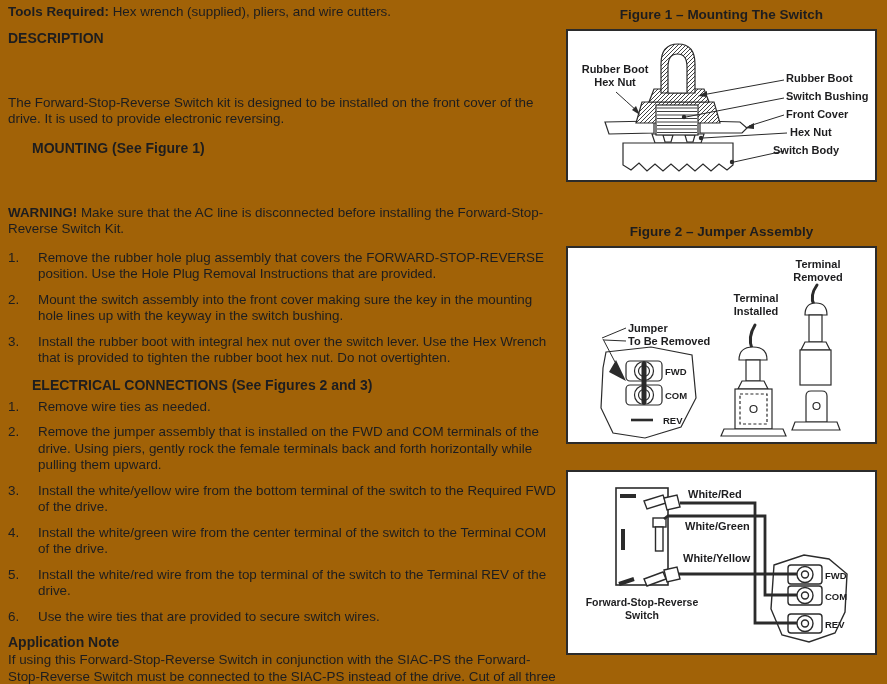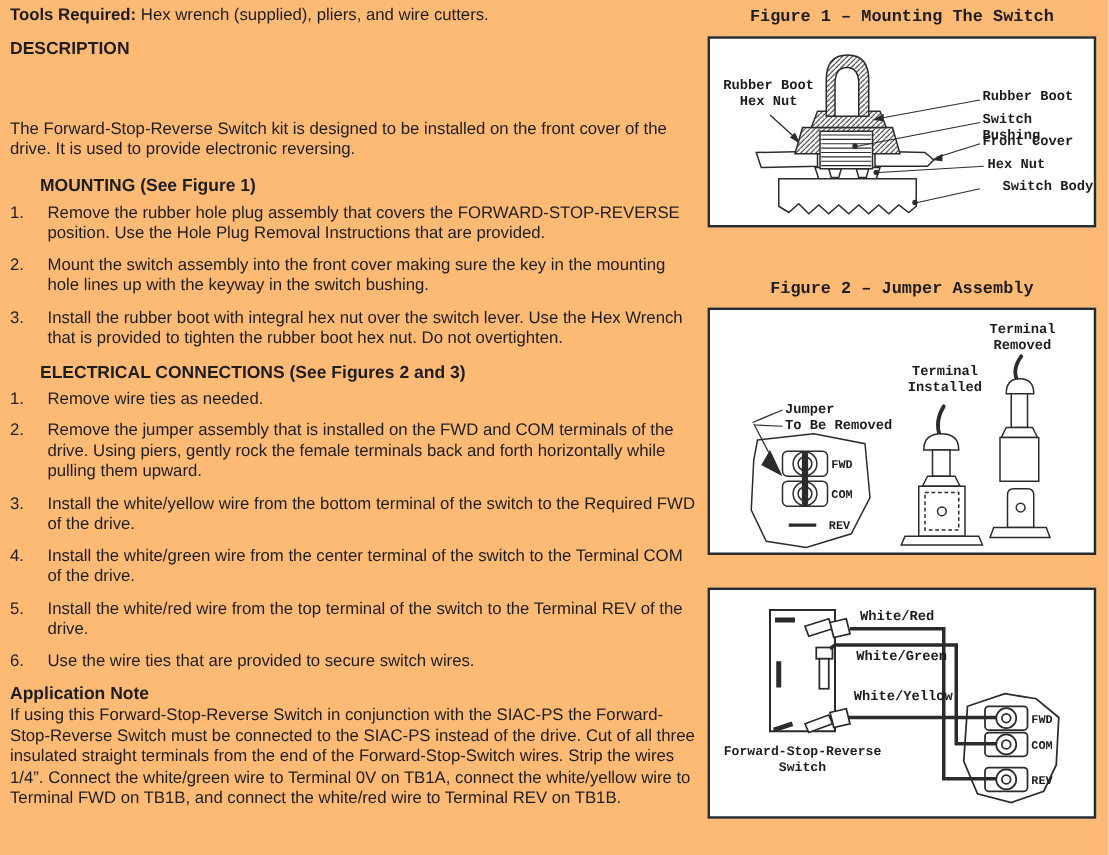--- a/index.html
+++ b/index.html
@@ -1,32 +1,32 @@
 <!DOCTYPE html>
 <html><head>
 <meta charset="utf-8">
 <style>
   html,body { margin:0; padding:0; background:#ffffff; }
   .page {
-    position:relative; width:887px; height:684px; background:#fdba74;
+    position:relative; width:887px; height:684px; background:#a16207;
     font-family:"Liberation Sans", sans-serif; color:#1d1d1f; overflow:hidden;
   }
   
   .left-col { position:absolute; left:8px; top:4px; width:549px;
               font-size:13.4px; line-height:16.5px; }
   .b { font-weight:bold; }
   .para { margin:0 0 9px 0; }
   .para.mb12 { margin-bottom:12px;margin-top:48px; }
   .heading { font-weight:bold; font-size:14px; line-height:17px; margin:0 0 1px 0; }
   .heading.lg { margin-top:10px; margin-bottom:5px;padding-left:24px; }
   .step { display:flex; margin-bottom:9px; }
   .step .num { width:30px; flex:none; }
   .step .txt { flex:1; }
   
-  .fig { position:absolute; left:566px; width:311px;font-family:Liberation Mono, monospace; }
+  .fig { position:absolute; left:566px; width:311px; }
   .fig1 { top:6px; } .fig2 { top:223px; } .fig3 { top:470px; }
   .fig-title { text-align:center; font-weight:bold; font-size:13.5px;
                line-height:17px; margin:0 0 6px 0; }
   .fig-box { position:relative; box-sizing:border-box; width:311px;
              border:2px solid #2b2b2b; background:#fff; }
   .fig1 .fig-box { height:153px; }
   .fig2 .fig-box { height:198px; }
   .fig3 .fig-box { height:185px; }
   .fig-box svg { position:absolute; left:0; top:0; }
   .flabel { position:absolute; font-weight:bold; font-size:11px; line-height:13px;
@@ -44,20 +44,24 @@
 
     <div class="para">
       <span class="b">Tools Required:</span>
       <span>Hex wrench (supplied), pliers, and wire cutters.</span>
     </div>
 
     <div class="heading">DESCRIPTION</div>
     <div class="para mb12">The Forward-Stop-Reverse Switch kit is designed to be installed on the front cover of the drive. It is used to provide electronic reversing.</div>
 
     <div class="heading lg">MOUNTING (See Figure 1)</div>
+    <div class="para mb12">
+      <span class="b">WARNING!</span>
+      <span>Make sure that the AC line is disconnected before installing the Forward-Stop-Reverse Switch Kit.</span>
+    </div>
 
     <div class="step">
       <span class="num">1.</span>
       <span class="txt">Remove the rubber hole plug assembly that covers the FORWARD-STOP-REVERSE position. Use the Hole Plug Removal Instructions that are provided.</span>
     </div>
     <div class="step">
       <span class="num">2.</span>
       <span class="txt">Mount the switch assembly into the front cover making sure the key in the mounting hole lines up with the keyway in the switch bushing.</span>
     </div>
     <div class="step">
@@ -142,21 +146,21 @@
           <circle cx="133" cy="107" r="2.2" fill="#2b2b2b" stroke="none"></circle>
           <circle cx="164" cy="131" r="2.2" fill="#2b2b2b" stroke="none"></circle>
         </g>
       </svg>
       <div class="flabel c" style="left:4px; top:32px; width:86px;">Rubber Boot
 Hex Nut</div>
       <div class="flabel" style="left:218px; top:41px;">Rubber Boot</div>
       <div class="flabel" style="left:218px; top:59px;">Switch Bushing</div>
       <div class="flabel" style="left:218px; top:77px;">Front Cover</div>
       <div class="flabel" style="left:222px; top:95px;">Hex Nut</div>
-      <div class="flabel" style="left:234px; top:113px;">Switch Body</div>
+      <div class="flabel" style="left:205px; top:113px;">Switch Body</div>
     </div>
   </div>
 
   <div class="fig fig2">
     <div class="fig-title">Figure 2 – Jumper Assembly</div>
     <div class="fig-box">
       <svg width="307" height="194" viewBox="0 0 307 194">
         <g stroke="#2b2b2b" stroke-width="1.2" fill="none">
 
           <path d="M38,104 L83,99 L124,107 L128,150 L113,179 L77,190 L45,185 L33,160 L35,120 Z" fill="#fff"></path>

